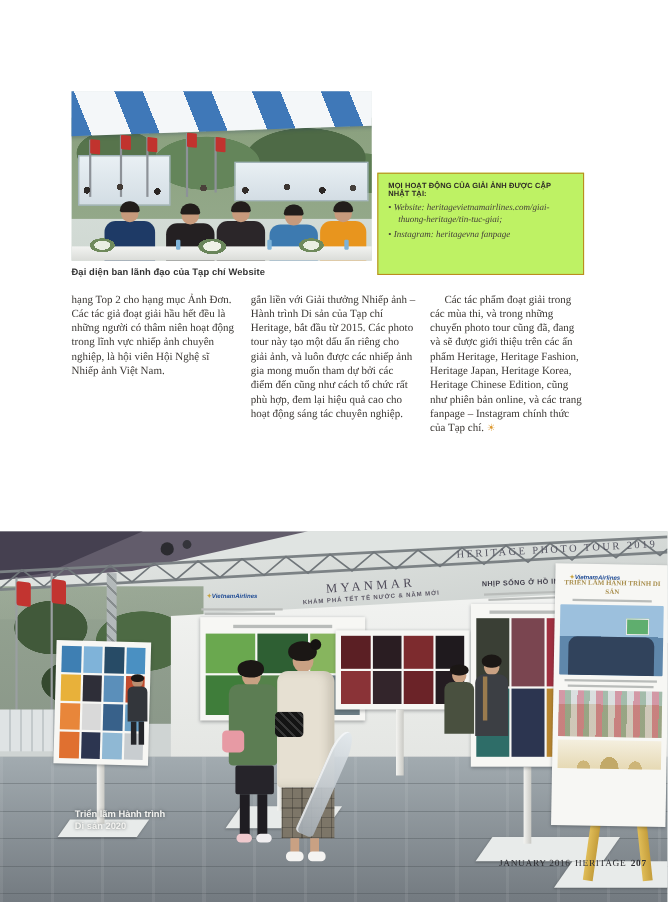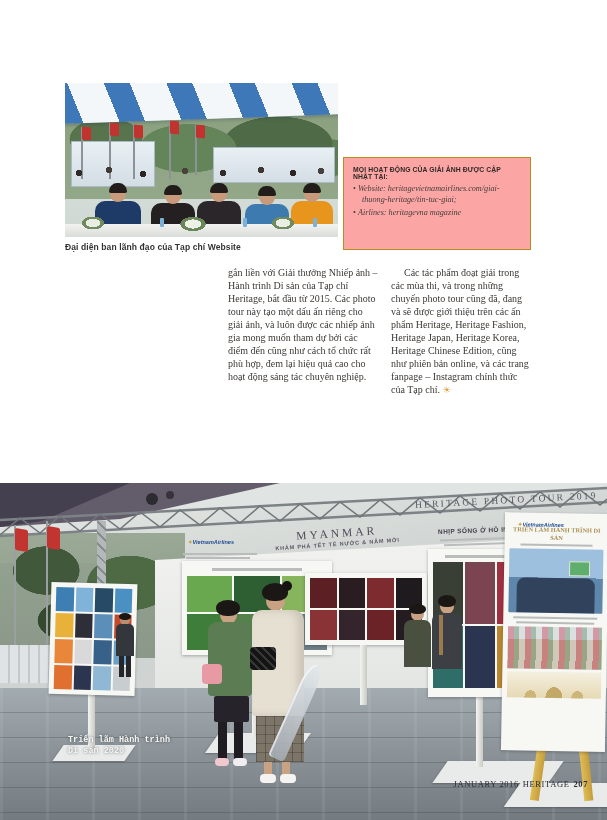--- a/index.html
+++ b/index.html
@@ -42,21 +42,21 @@
       radial-gradient(16px 9px at 28px 10px,#e9eee2 0 45%,#6f8a5c 46% 70%,transparent 71%),
       radial-gradient(18px 10px at 128px 11px,#eef1e6 0 45%,#69855a 46% 70%,transparent 71%),
       radial-gradient(16px 9px at 218px 10px,#e9eee2 0 45%,#6f8a5c 46% 70%,transparent 71%)}
   .tp-bottle{position:absolute;width:4px;height:9px;background:#7db2d8;border-radius:1px}
 
   .top-caption{position:absolute;left:65px;top:242px;width:270px;
     font-family:"Liberation Sans",sans-serif;font-weight:bold;font-size:8.5px;color:#333333;letter-spacing:.1px}
 
   
   .info-box{position:absolute;left:343px;top:157px;width:188px;height:93px;
-    background:#fca5a5;border:1.5px solid #bb8d1f;padding:8px 9px 6px 9px}
+    background:#bef264;border:1.5px solid #bb8d1f;padding:8px 9px 6px 9px}
   .info-title{font-family:"Liberation Sans",sans-serif;font-weight:bold;font-size:6.8px;color:#2e2a26;letter-spacing:.1px;margin-bottom:4px}
   .info-box ul{list-style:none}
   .info-box li{font-family:"Liberation Serif",serif;font-style:italic;font-size:8.2px;line-height:10.5px;color:#45403a;
     padding-left:9px;text-indent:-9px;margin-bottom:3px}
   .info-box li::before{content:"• ";font-style:normal;color:#45403a}
 
   
   .columns{position:absolute;left:65px;top:266px;width:466px;display:flex;gap:11px}
   .col{font-size:10px;line-height:13px;color:#3c3834;text-align:left}
   .col p{margin:0}
@@ -119,21 +119,21 @@
 
   .ground{position:absolute;left:0;top:205px;width:607px;height:132px;
     background:
       repeating-linear-gradient(90deg,rgba(255,255,255,.07) 0 3px,transparent 3px 46px),
       repeating-linear-gradient(180deg,transparent 0 24px,rgba(55,62,66,.28) 24px 25px),
       linear-gradient(#a2abb0,#737a80)}
 
   .person{position:absolute}
   .ex-head{position:absolute;border-radius:50%;background:#c9a183}
   .ex-hair{position:absolute;border-radius:50% 50% 45% 45%;background:#1b1715}
-  .ex-caption{position:absolute;left:68px;top:252px;font-family:Liberation Mono, monospace;font-weight:bold;
+  .ex-caption{position:absolute;left:68px;top:252px;font-family:Liberation Sans, sans-serif;font-weight:bold;
     font-size:8.5px;line-height:11px;color:#f3f3f0;text-shadow:0 0 3px rgba(20,25,30,.55)}
   .folio{position:absolute;right:19px;top:296px;font-family:"Liberation Serif",serif;font-size:8.5px;
     letter-spacing:.6px;color:#2d2d31}
   .folio .pgno{font-weight:bold;margin-left:4px}
   .folio .brand{margin-left:4px}
 </style>
 </head>
 <body>
 
 <figure class="top-photo">
@@ -178,26 +178,27 @@
   <div class="tp-bottle" style="left:178px;bottom:10px"></div>
   <div class="tp-bottle" style="left:248px;bottom:10px"></div>
 </figure>
 
 <div class="top-caption">Đại diện ban lãnh đạo của Tạp chí Website</div>
 
 <aside class="info-box">
   <div class="info-title">MỌI HOẠT ĐỘNG CỦA GIẢI ẢNH ĐƯỢC CẬP NHẬT TẠI:</div>
   <ul>
     <li><span>Website: heritagevietnamairlines.com/giai-thuong-heritage/tin-tuc-giai;</span></li>
-    <li><span>Airlines: heritagevna magazine</span></li>
+    <li><span>Instagram: heritagevna fanpage</span></li>
   </ul>
 </aside>
 
 <div class="columns">
   <div class="col c1">
+    <p>hạng Top 2 cho hạng mục Ảnh Đơn. Các tác giả đoạt giải hầu hết đều là những người có thâm niên hoạt động trong lĩnh vực nhiếp ảnh chuyên nghiệp, là hội viên Hội Nghệ sĩ Nhiếp ảnh Việt Nam.</p>
   </div>
   <div class="col c2">
     <p>gắn liền với Giải thưởng Nhiếp ảnh – Hành trình Di sản của Tạp chí Heritage, bắt đầu từ 2015. Các photo tour này tạo một dấu ấn riêng cho giải ảnh, và luôn được các nhiếp ảnh gia mong muốn tham dự bởi các điểm đến cũng như cách tổ chức rất phù hợp, đem lại hiệu quả cao cho hoạt động sáng tác chuyên nghiệp.</p>
   </div>
   <div class="col c3">
     <p class="indent"><span>Các tác phẩm đoạt giải trong các mùa thi, và trong những chuyến photo tour cũng đã, đang và sẽ được giới thiệu trên các ấn phẩm Heritage, Heritage Fashion, Heritage Japan, Heritage Korea, Heritage Chinese Edition, cũng như phiên bản online, và các trang fanpage – Instagram chính thức của Tạp chí.</span> <span class="endmark">☀</span></p>
   </div>
 </div>
 
 <figure class="exhibit">

